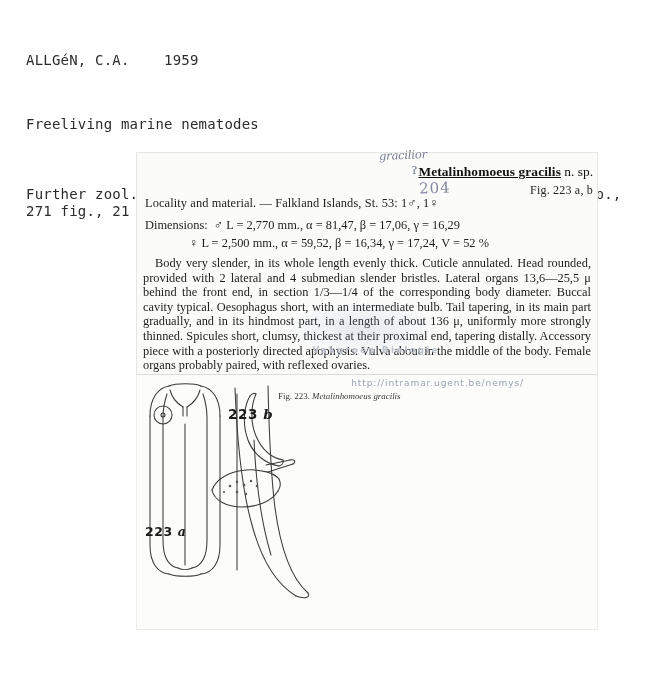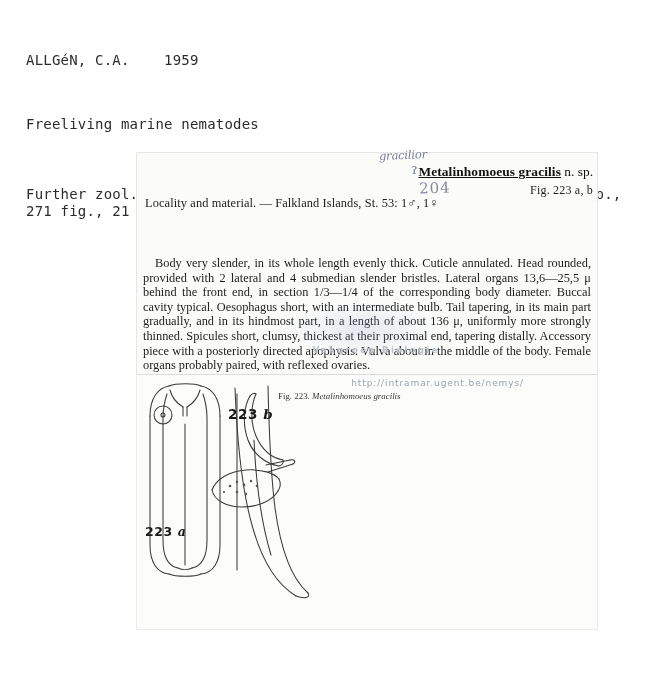--- a/index.html
+++ b/index.html
@@ -245,20 +245,24 @@
 
   <div class="species-head">
     <div class="species-name"><span class="caret-mark">ʔ</span><span class="genus-sp">Metalinhomoeus gracilis</span><span class="nsp"> n. sp.</span></div>
     <div class="fig-ref">Fig. 223 a, b</div>
   </div>
 
   <div class="handwritten hand-pageno">204</div>
 
   <div class="locality"><span>Locality and material. — </span><span>Falkland Islands, St. 53: 1♂, 1♀</span></div>
 
+  <div class="dimensions">
+    <span>Dimensions:</span>&nbsp;&nbsp;<span>♂ L = 2,770 mm.,    α = 81,47,    β = 17,06,    γ = 16,29</span>
+    <span class="dim-row-2">♀ L = 2,500 mm.,    α = 59,52,    β = 16,34,    γ = 17,24,   V = 52 %</span>
+  </div>
 
   <div class="description">Body very slender, in its whole length evenly thick. Cuticle annulated. Head rounded, provided with 2 lateral and 4 submedian slender bristles. Lateral organs 13,6—25,5 μ behind the front end, in section 1/3—1/4 of the corresponding body diameter. Buccal cavity typical. Oesophagus short, with an intermediate bulb. Tail tapering, in its main part gradually, and in its hindmost part, in a length of about 136 μ, uniformly more strongly thinned. Spicules short, clumsy, thickest at their proximal end, tapering distally. Accessory piece with a posteriorly directed apophysis. Vulva about in the middle of the body. Female organs probably paired, with reflexed ovaries.</div>
 
   <div class="watermark-blob"></div>
   <div class="watermark">Vakgroep Biologie</div>
   <div class="url-stamp">http://intramar.ugent.be/nemys/</div>
 
   <div class="fig-caption"><span>Fig. 223. </span><span class="sp-it">Metalinhomoeus gracilis</span></div>
 
   <svg class="fig-svg" width="290" height="250" viewBox="0 0 290 250">

